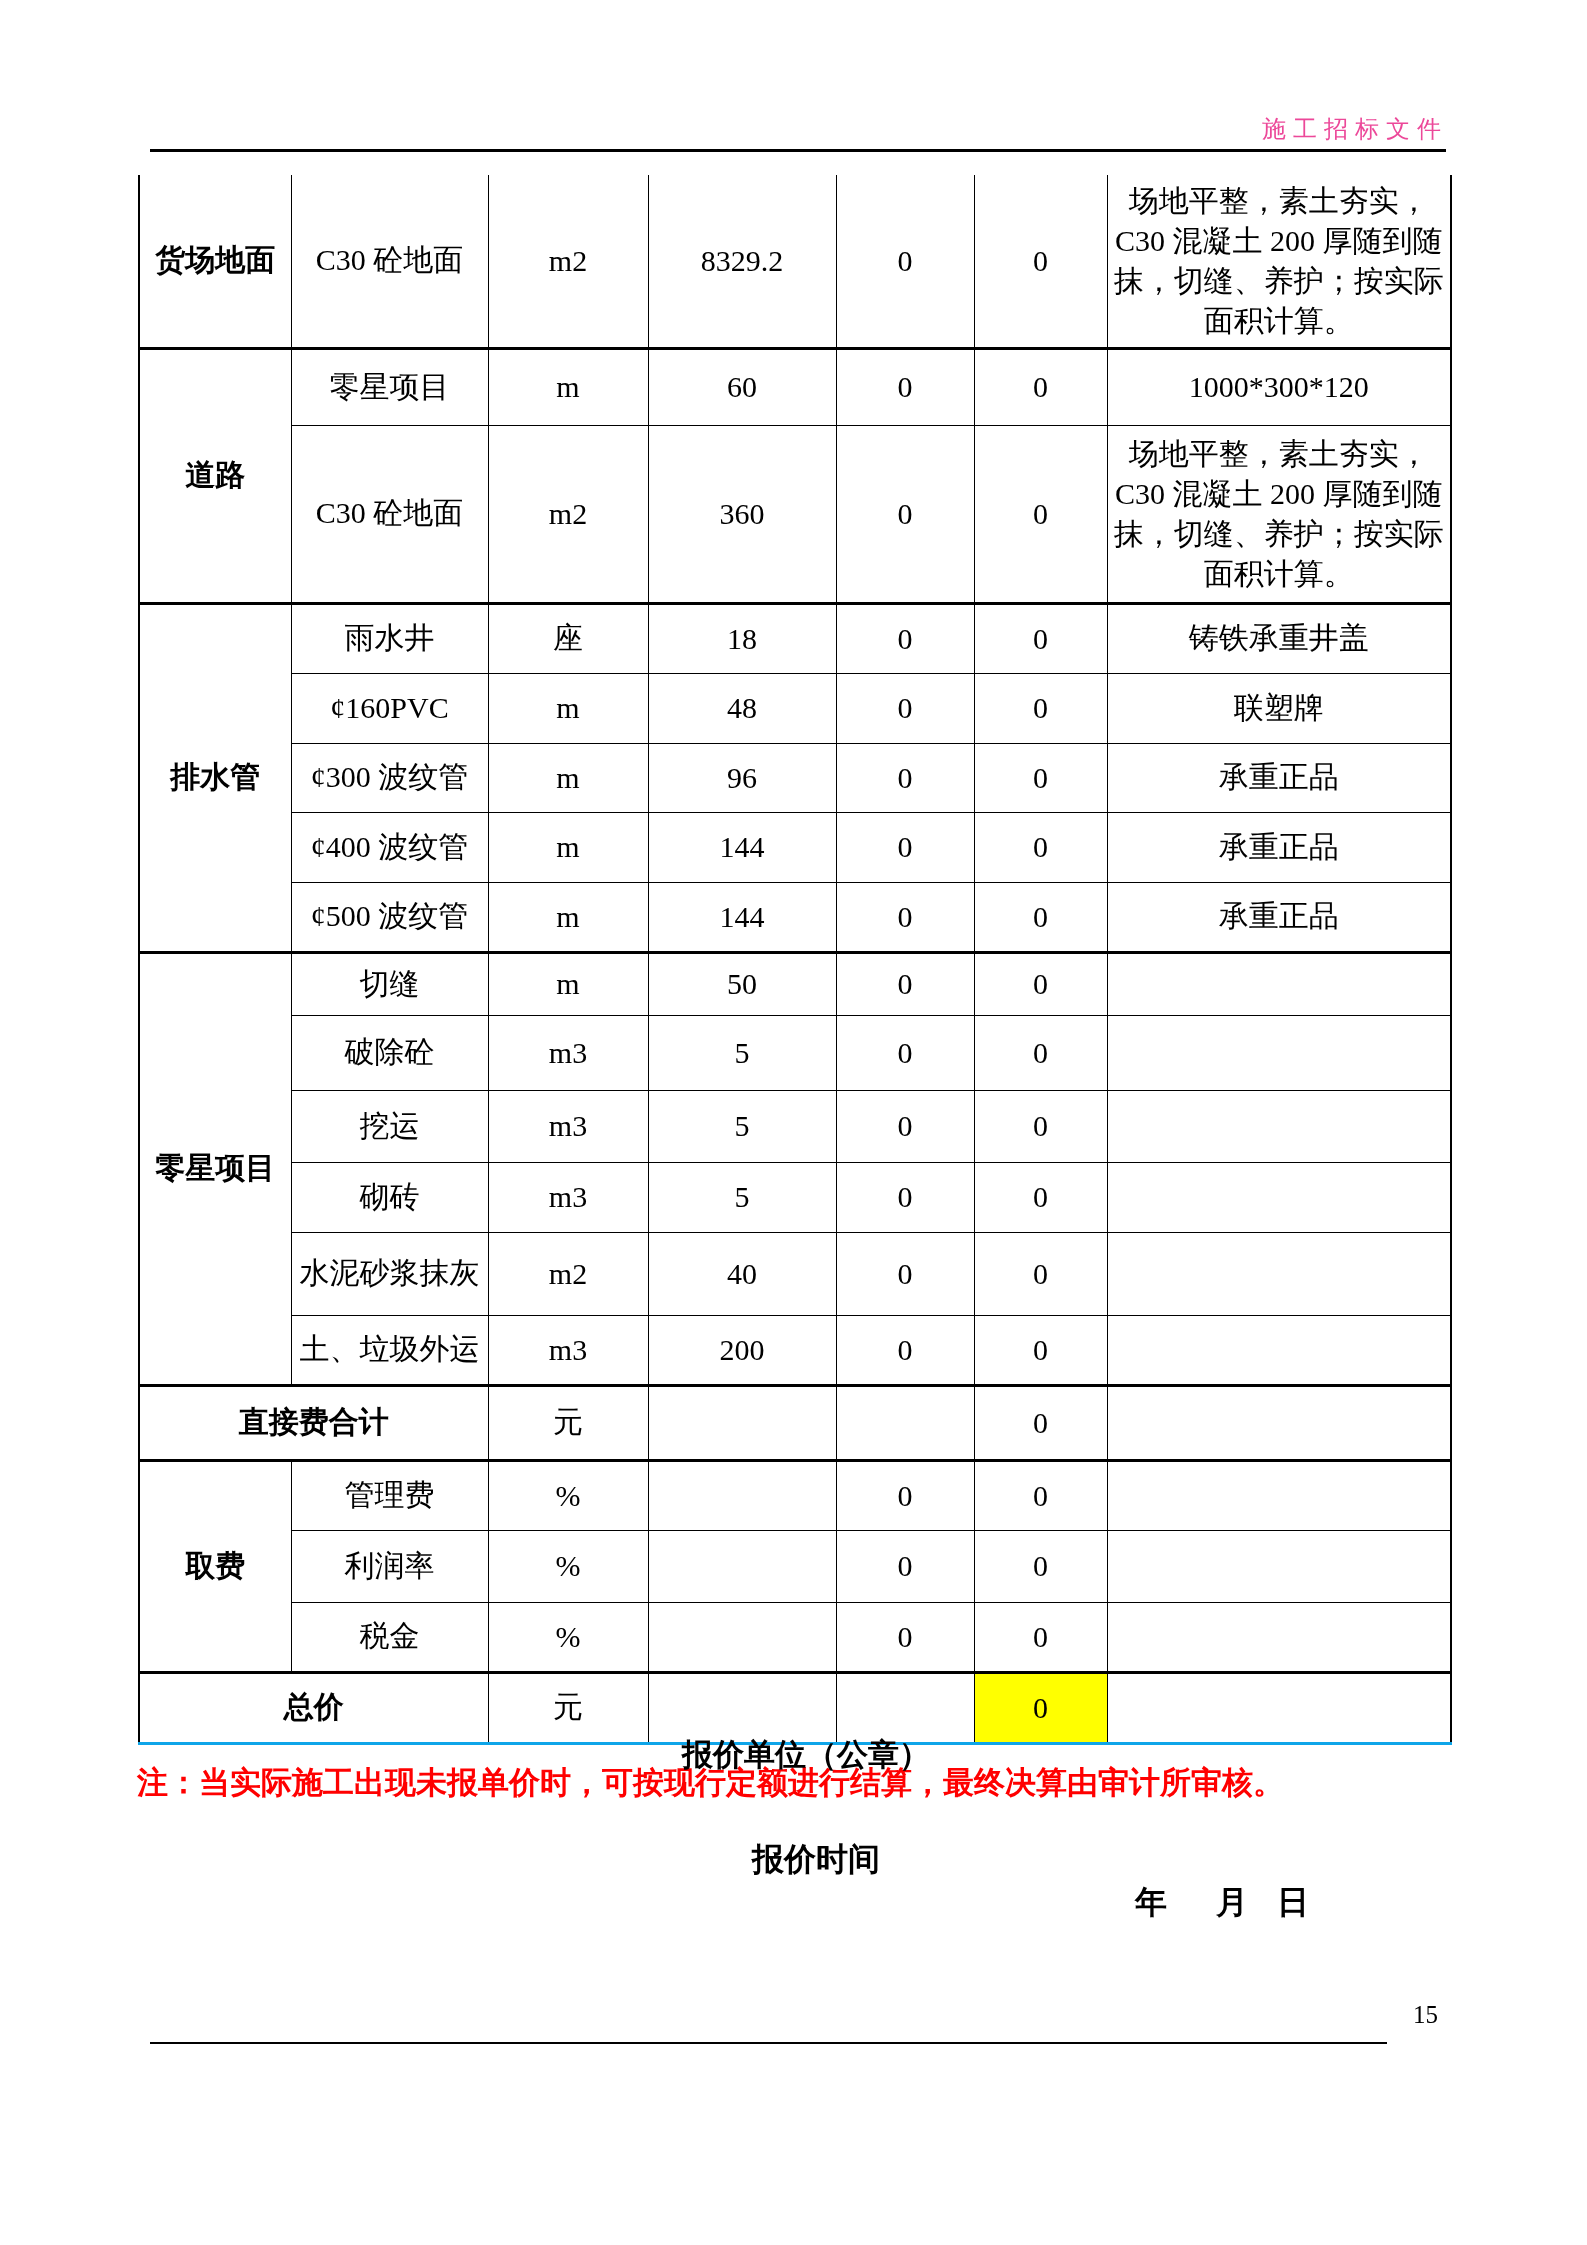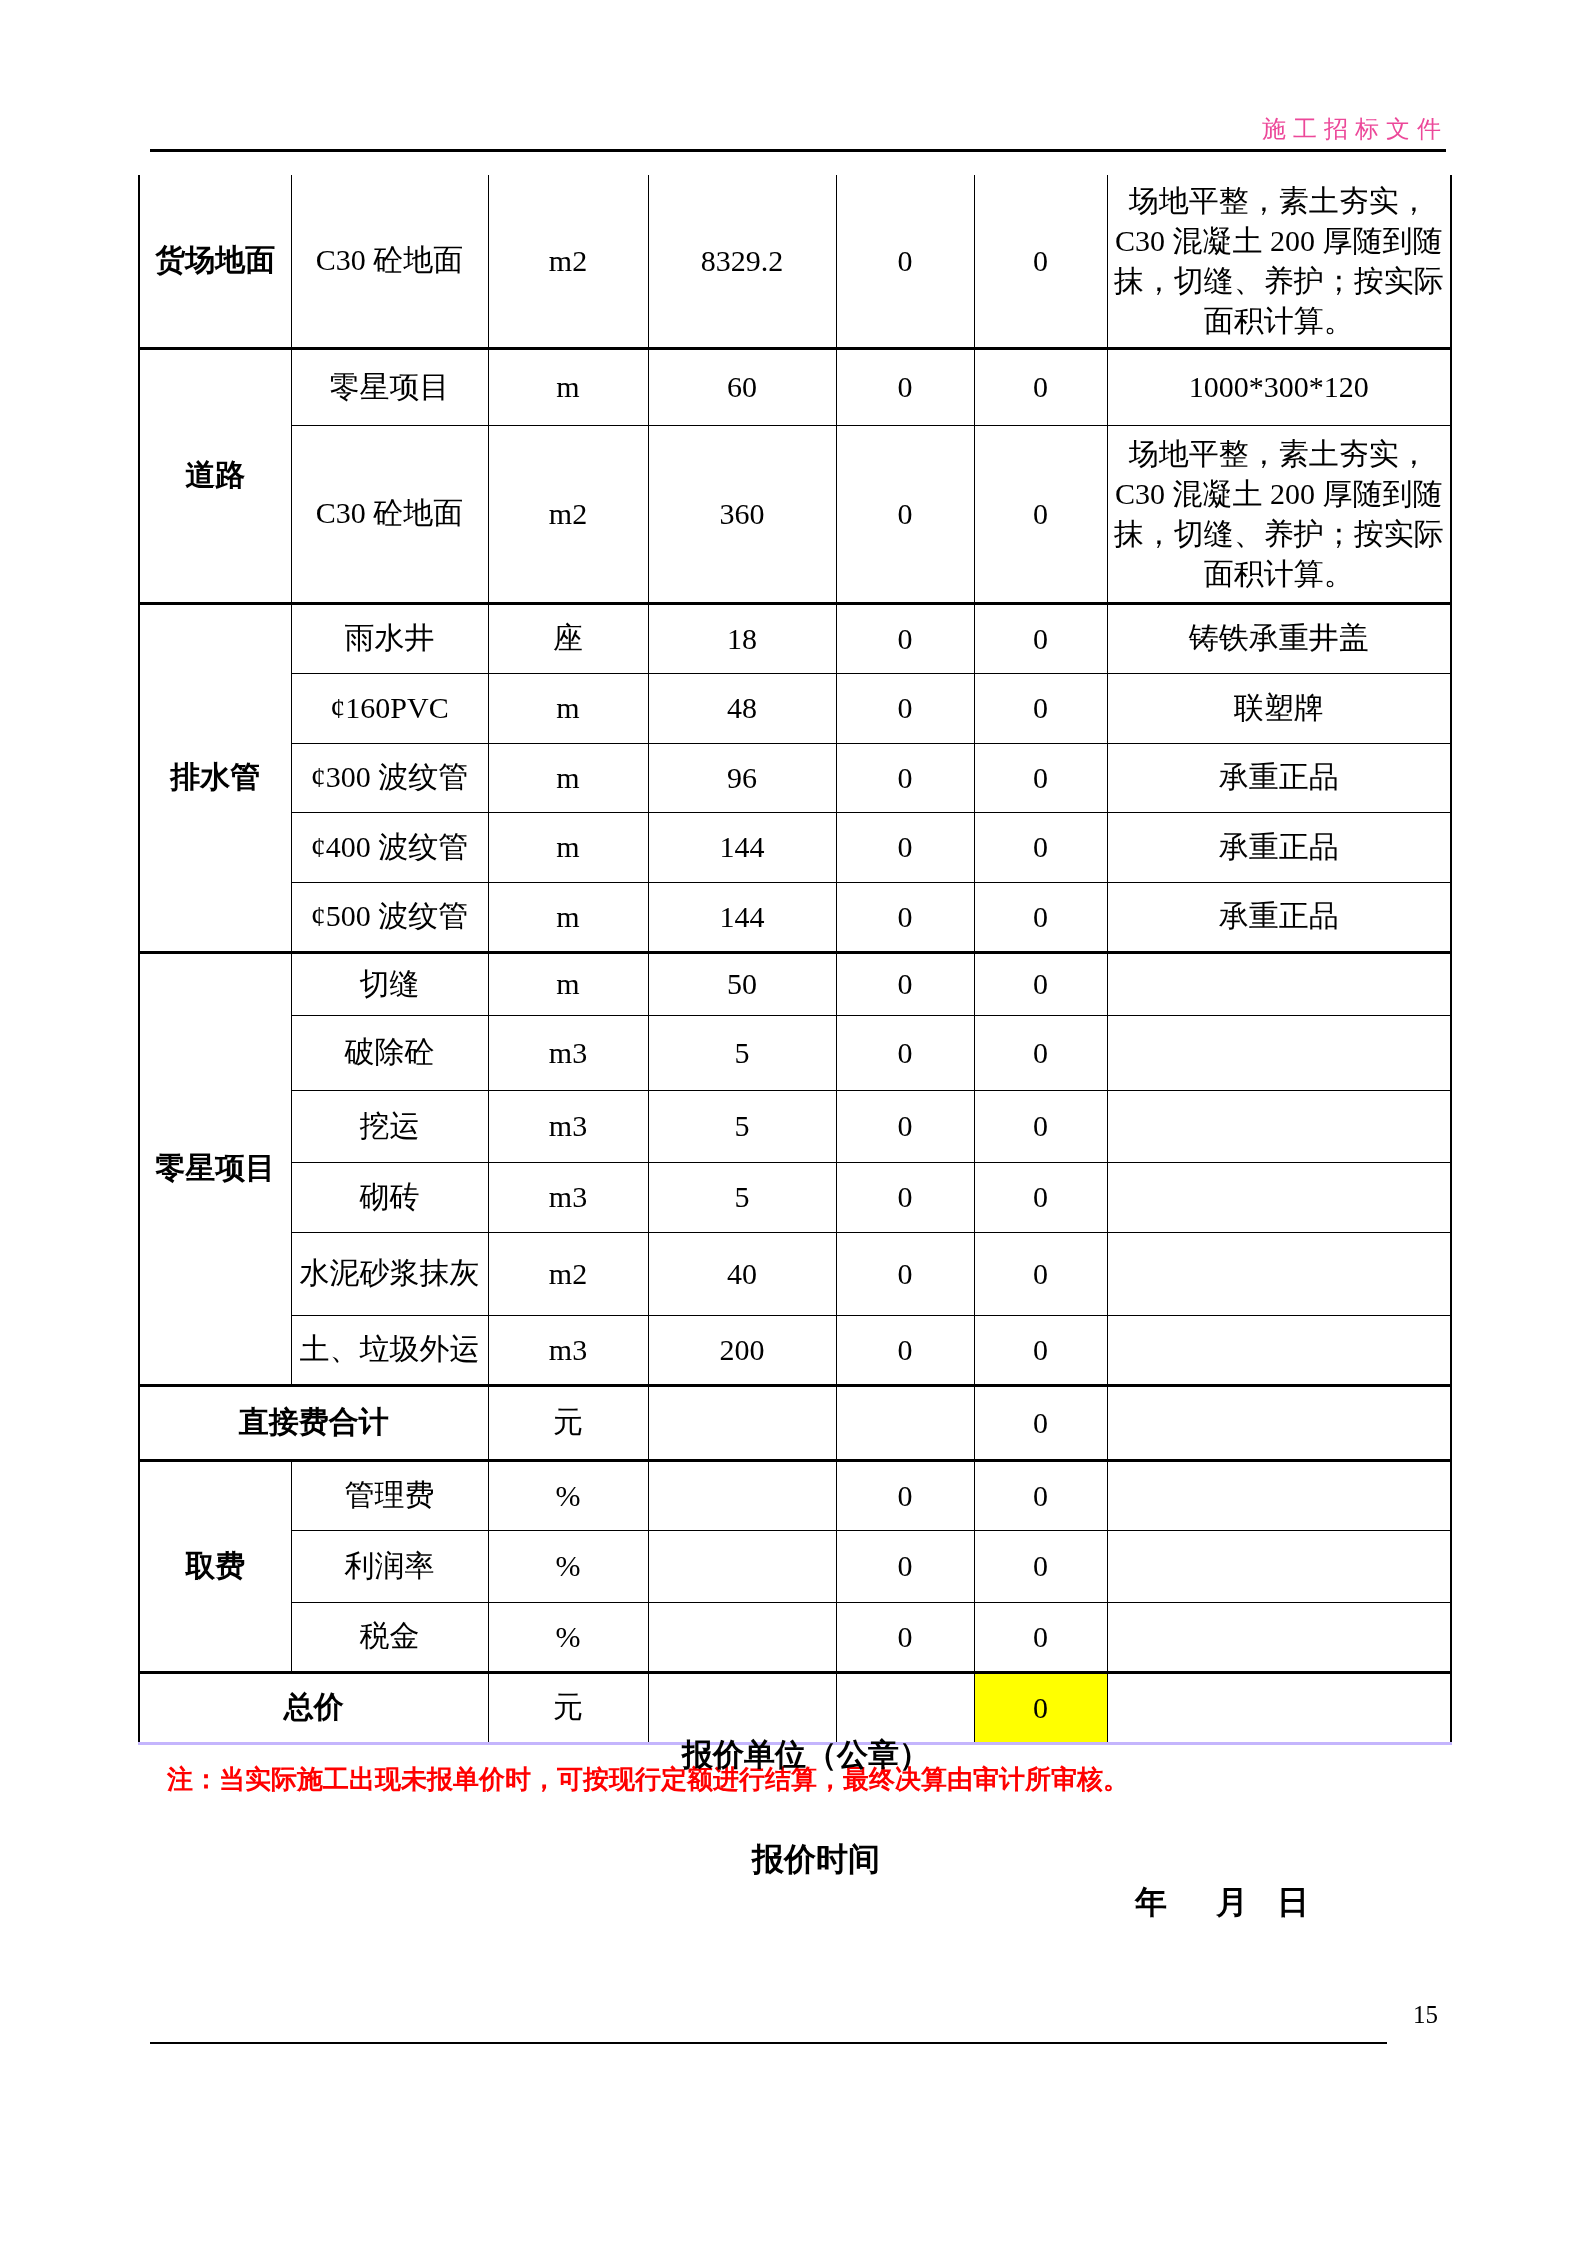--- a/index.html
+++ b/index.html
@@ -12,29 +12,29 @@
   .hdr-rule{position:absolute;top:149px;left:150px;width:1296px;height:3px;background:#000;}
 
   
   table.quote{position:absolute;left:138px;top:175px;width:1312px;
               border-collapse:collapse;table-layout:fixed;
               border-left:2px solid #000;border-right:2px solid #000;border-top:none;}
   table.quote td{border:1.5px solid #000;text-align:center;vertical-align:middle;
                  font-size:30px;padding:0;overflow:hidden;}
   tr.first > td{border-top:none;}
   tr.tt > td{border-top:3px solid #000;}
-  tr.last > td{border-bottom:3px solid #c4b5fd;}
+  tr.last > td{border-bottom:3px solid #0ea5e9;}
   td.g{font-family:"Liberation Sans","DejaVu Sans",sans-serif;font-weight:bold;font-size:33px;}
   td.item{padding:0 14px;}
   td.nowrap{white-space:nowrap;padding:0 4px;}
   td.desc{text-align:left;font-size:28px;line-height:40px;padding:4px 8px 4px 16px;}
   td.hl{background:#FFFF00;}
 
   
-  .note-red{position:absolute;left:167px;top:1762px;font-size:26px;font-weight:bold;
+  .note-red{position:absolute;left:137px;top:1762px;font-size:31px;font-weight:bold;
             font-family:"Liberation Sans","DejaVu Sans",sans-serif;color:#FF0000;text-align:center;}
   .sig-unit{position:absolute;left:682px;top:1734px;font-size:31px;font-weight:bold;
             font-family:"Liberation Sans","DejaVu Sans",sans-serif;}
   .sig-time{position:absolute;left:752px;top:1838px;font-size:32px;font-weight:bold;
             font-family:Liberation Mono, monospace;}
   .ymd{position:absolute;top:1881px;left:0;width:100%;height:40px;
        font-family:"Liberation Sans","DejaVu Sans",sans-serif;font-weight:bold;font-size:32px;}
   .ymd span{position:absolute;}
   .ymd .y{left:1135px;} .ymd .m{left:1216px;} .ymd .d{left:1277px;}
 

